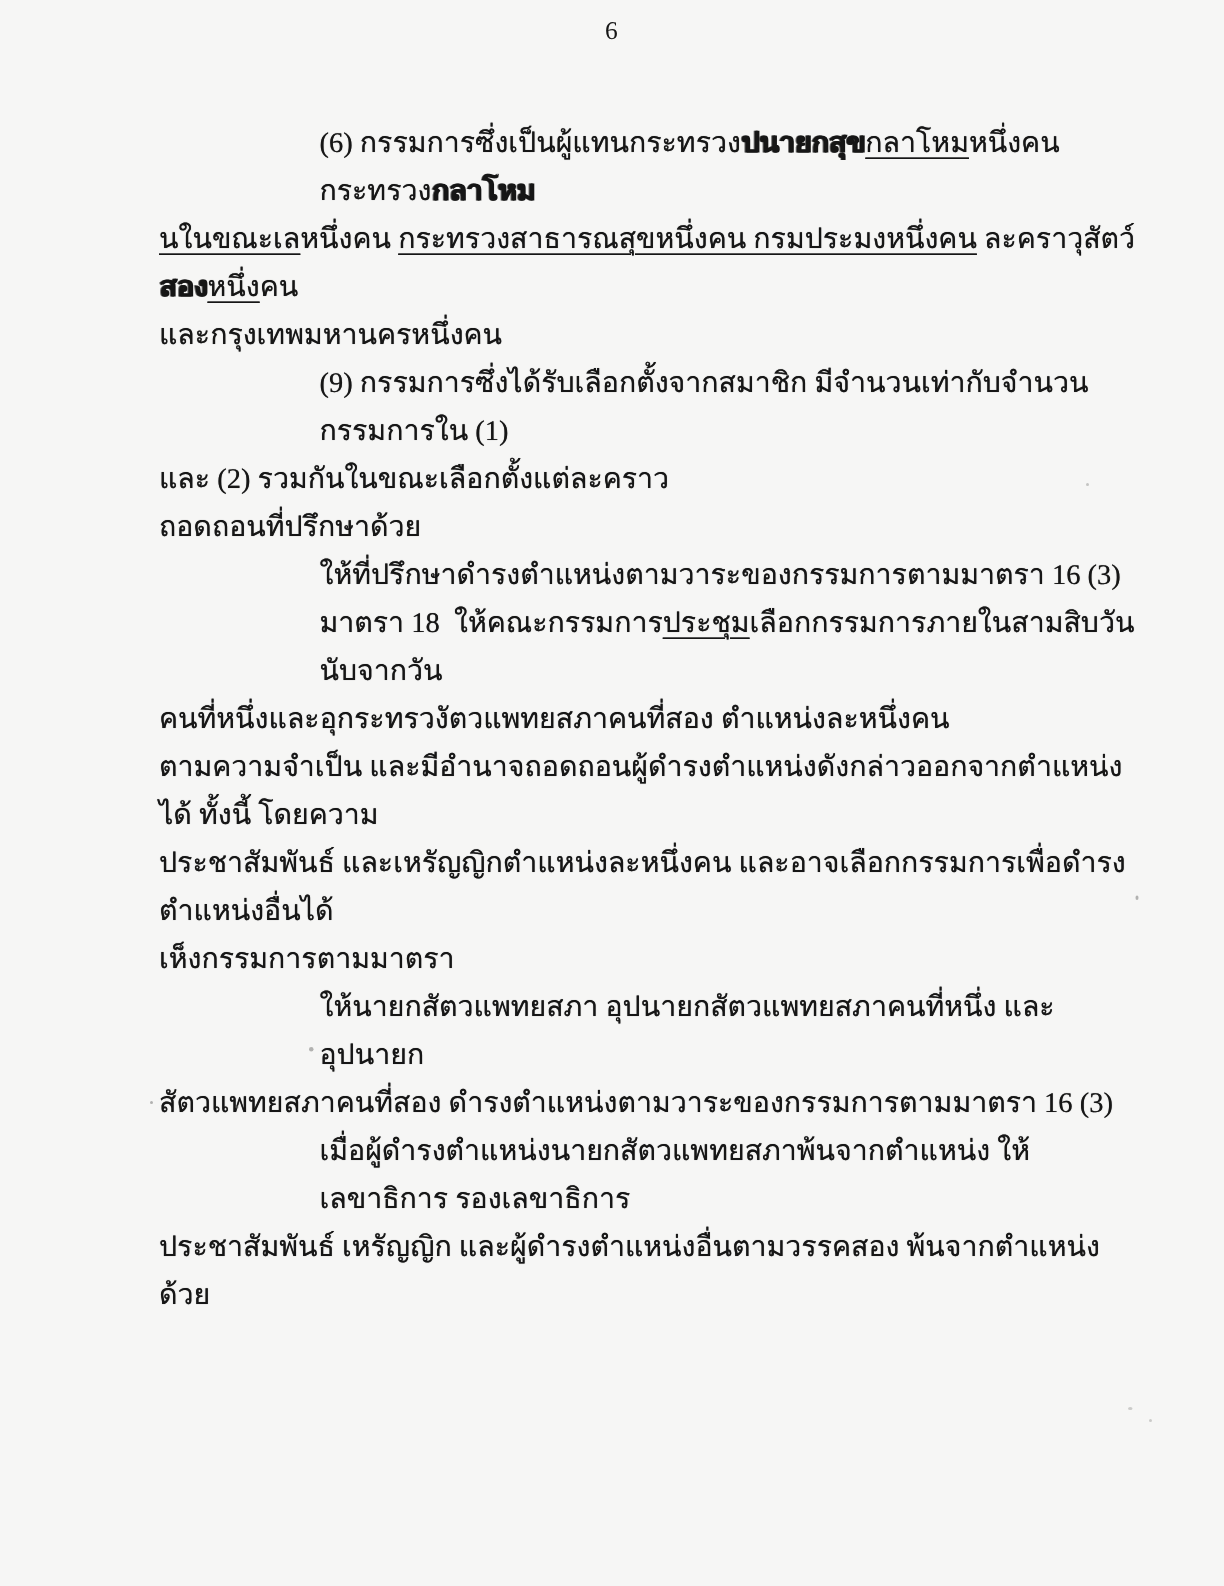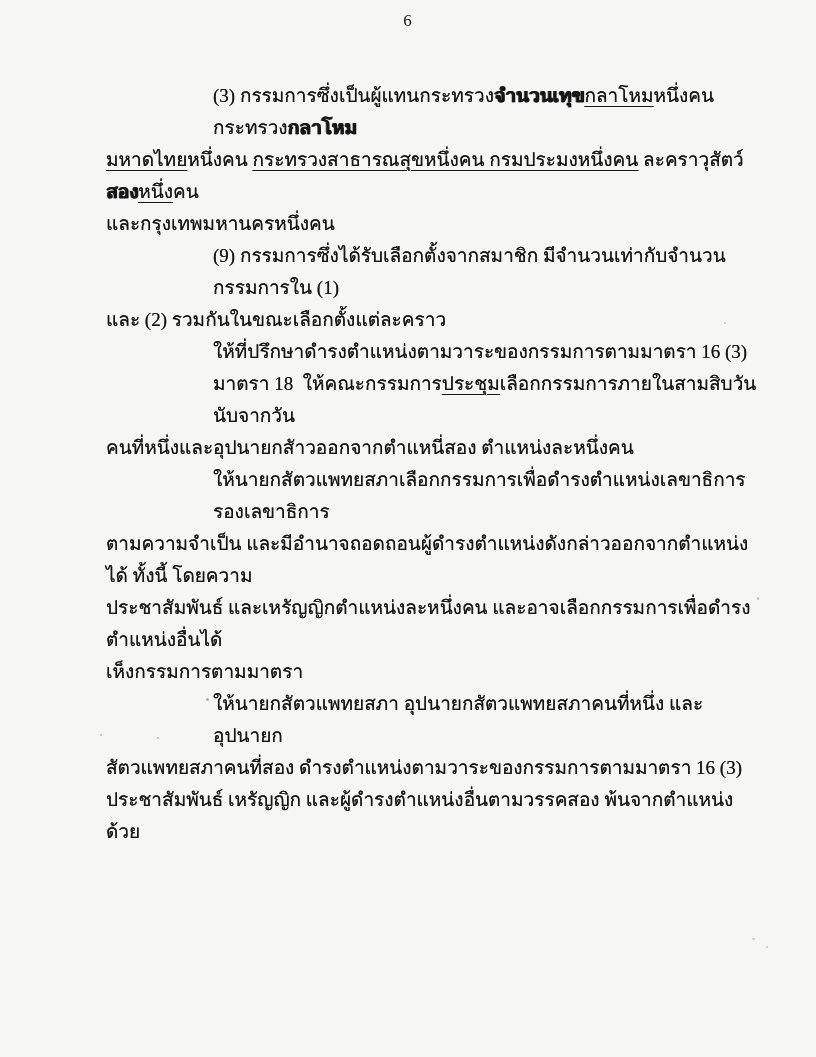--- a/index.html
+++ b/index.html
@@ -54,37 +54,38 @@
 </style>
 </head>
 <body>
 
 <div class="page">
 
   <div class="page-number">6</div>
 
   <div class="body-text">
 
-    <div class="line indent"><span>(3) กรรมการซึ่งเป็นผู้แทนกระทรวง</span><span class="x">จำนวนเทุข</span><span class="u">กลาโหม</span><span>หนึ่งคน กระทรวง</span><span class="x">กลาโหม</span></div>
-    <div class="line"><span class="u">มหาดไทย</span><span>หนึ่งคน </span><span class="u">กระทรวงสาธารณสุขหนึ่งคน กรมประมงหนึ่งคน</span><span> ละคราวุสัตว์</span><span class="x">สอง</span><span class="u">หนึ่ง</span><span>คน</span></div>
+    <div class="line indent"><span>(6) กรรมการซึ่งเป็นผู้แทนกระทรวง</span><span class="x">ปนายกสุข</span><span class="u">กลาโหม</span><span>หนึ่งคน กระทรวง</span><span class="x">กลาโหม</span></div>
+    <div class="line"><span class="u">นในขณะเล</span><span>หนึ่งคน </span><span class="u">กระทรวงสาธารณสุขหนึ่งคน กรมประมงหนึ่งคน</span><span> ละคราวุสัตว์</span><span class="x">สอง</span><span class="u">หนึ่ง</span><span>คน</span></div>
     <div class="line"><span>และกรุงเทพมหานครหนึ่งคน</span></div>
 
     <div class="line indent"><span>(9) กรรมการซึ่งได้รับเลือกตั้งจากสมาชิก มีจำนวนเท่ากับจำนวนกรรมการใน (1)</span></div>
     <div class="line"><span>และ (2) รวมกันในขณะเลือกตั้งแต่ละคราว</span></div>
 
+    <div class="line"><span>ถอดถอนที่ปรึกษาด้วย</span></div>
     <div class="line indent"><span>ให้ที่ปรึกษาดำรงตำแหน่งตามวาระของกรรมการตามมาตรา 16 (3)</span></div>
 
     <div class="line indent g10"><span>มาตรา 18  ให้คณะกรรมการ</span><span class="u">ประชุม</span><span>เลือกกรรมการภายในสามสิบวันนับจากวัน</span></div>
-    <div class="line"><span>คนที่หนึ่งและอุปนายกสัาวออกจากตำแหนี่สอง ตำแหน่งละหนึ่งคน</span></div>
-    <div class="line indent"><span>ให้นายกสัตวแพทยสภาเลือกกรรมการเพื่อดำรงตำแหน่งเลขาธิการ รองเลขาธิการ</span></div>
+    <div class="line"><span>คนที่หนึ่งและอุกระทรวงัตวแพทยสภาคนที่สอง ตำแหน่งละหนึ่งคน</span></div>
     <div class="line"><span>ตามความจำเป็น และมีอำนาจถอดถอนผู้ดำรงตำแหน่งดังกล่าวออกจากตำแหน่งได้ ทั้งนี้ โดยความ</span></div>
     <div class="line"><span>ประชาสัมพันธ์ และเหรัญญิกตำแหน่งละหนึ่งคน และอาจเลือกกรรมการเพื่อดำรงตำแหน่งอื่นได้</span></div>
     <div class="line"><span>เห็งกรรมการตามมาตรา</span></div>
     <div class="line indent"><span>ให้นายกสัตวแพทยสภา อุปนายกสัตวแพทยสภาคนที่หนึ่ง และอุปนายก</span></div>
     <div class="line"><span>สัตวแพทยสภาคนที่สอง ดำรงตำแหน่งตามวาระของกรรมการตามมาตรา 16 (3)</span></div>
+    <div class="line indent"><span>เมื่อผู้ดำรงตำแหน่งนายกสัตวแพทยสภาพ้นจากตำแหน่ง ให้เลขาธิการ รองเลขาธิการ</span></div>
     <div class="line"><span>ประชาสัมพันธ์ เหรัญญิก และผู้ดำรงตำแหน่งอื่นตามวรรคสอง พ้นจากตำแหน่งด้วย</span></div>
 
   </div>
 
   <div class="speck" style="left:206px;top:698px;width:3px;height:3px;"></div>
   <div class="speck" style="left:100px;top:734px;width:2px;height:2px;"></div>
   <div class="speck" style="left:157px;top:737px;width:2px;height:2px;"></div>
   <div class="speck" style="left:757px;top:597px;width:2px;height:3px;"></div>
   <div class="speck" style="left:752px;top:938px;width:3px;height:2px;opacity:.35;"></div>
   <div class="speck" style="left:766px;top:946px;width:2px;height:2px;opacity:.35;"></div>

